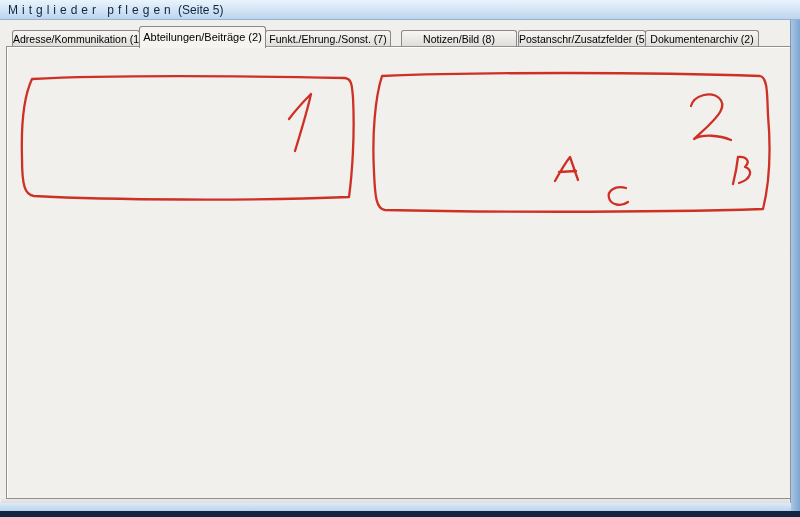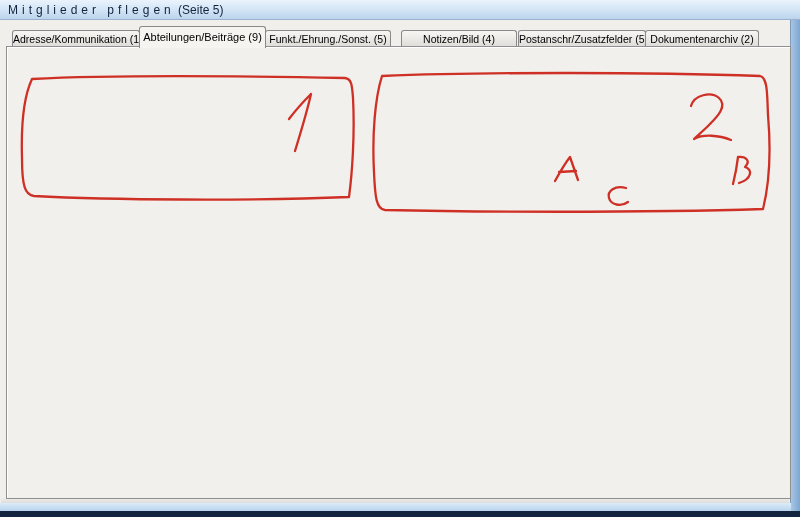--- a/index.html
+++ b/index.html
@@ -87,23 +87,23 @@
   </div>
 </div>
 <div class="abs" id="winbody"></div>
 <div class="abs" id="right-strip"></div>
 <div class="abs" id="bottom-strip1"></div>
 <div class="abs" id="bottom-strip2"></div>
 
 <div class="abs" id="dialog"></div>
 <div class="abs" id="tabs-container">
     <div class="abs tab" style="left: 12px; width: 126px;">Adresse/Kommunikation (1)</div>
-    <div class="abs tab active" style="left: 139px; width: 125px;">Abteilungen/Beiträge (9)</div>
-    <div class="abs tab" style="left: 265px; width: 124px;">Funkt./Ehrung./Sonst. (5)</div>
-    <div class="abs tab" style="left: 401px; width: 114px;">Notizen/Bild  (4)</div>
+    <div class="abs tab active" style="left: 139px; width: 125px;">Abteilungen/Beiträge (2)</div>
+    <div class="abs tab" style="left: 265px; width: 124px;">Funkt./Ehrung./Sonst. (7)</div>
+    <div class="abs tab" style="left: 401px; width: 114px;">Notizen/Bild  (8)</div>
     <div class="abs tab" style="left: 518px; width: 126px;">Postanschr/Zusatzfelder (5)</div>
     <div class="abs tab" style="left: 645px; width: 112px;">Dokumentenarchiv  (2)</div>
   </div>
 
 <div class="abs lbl b" style="left:22px;top:60px;">Mitgl.-Nr.</div>
 <div class="abs input" style="left:86px;top:56px;width:100px;height:18px;justify-content:center;color:#555;background:#f7f7f7;">
     <span>101139</span>
   </div>
 <div class="abs lbl b" style="left:200px;top:60px;">Allendorff,Nadja * 65439 Flörsheim-Wicker * Auf dem Goldborn 2</div>
 

